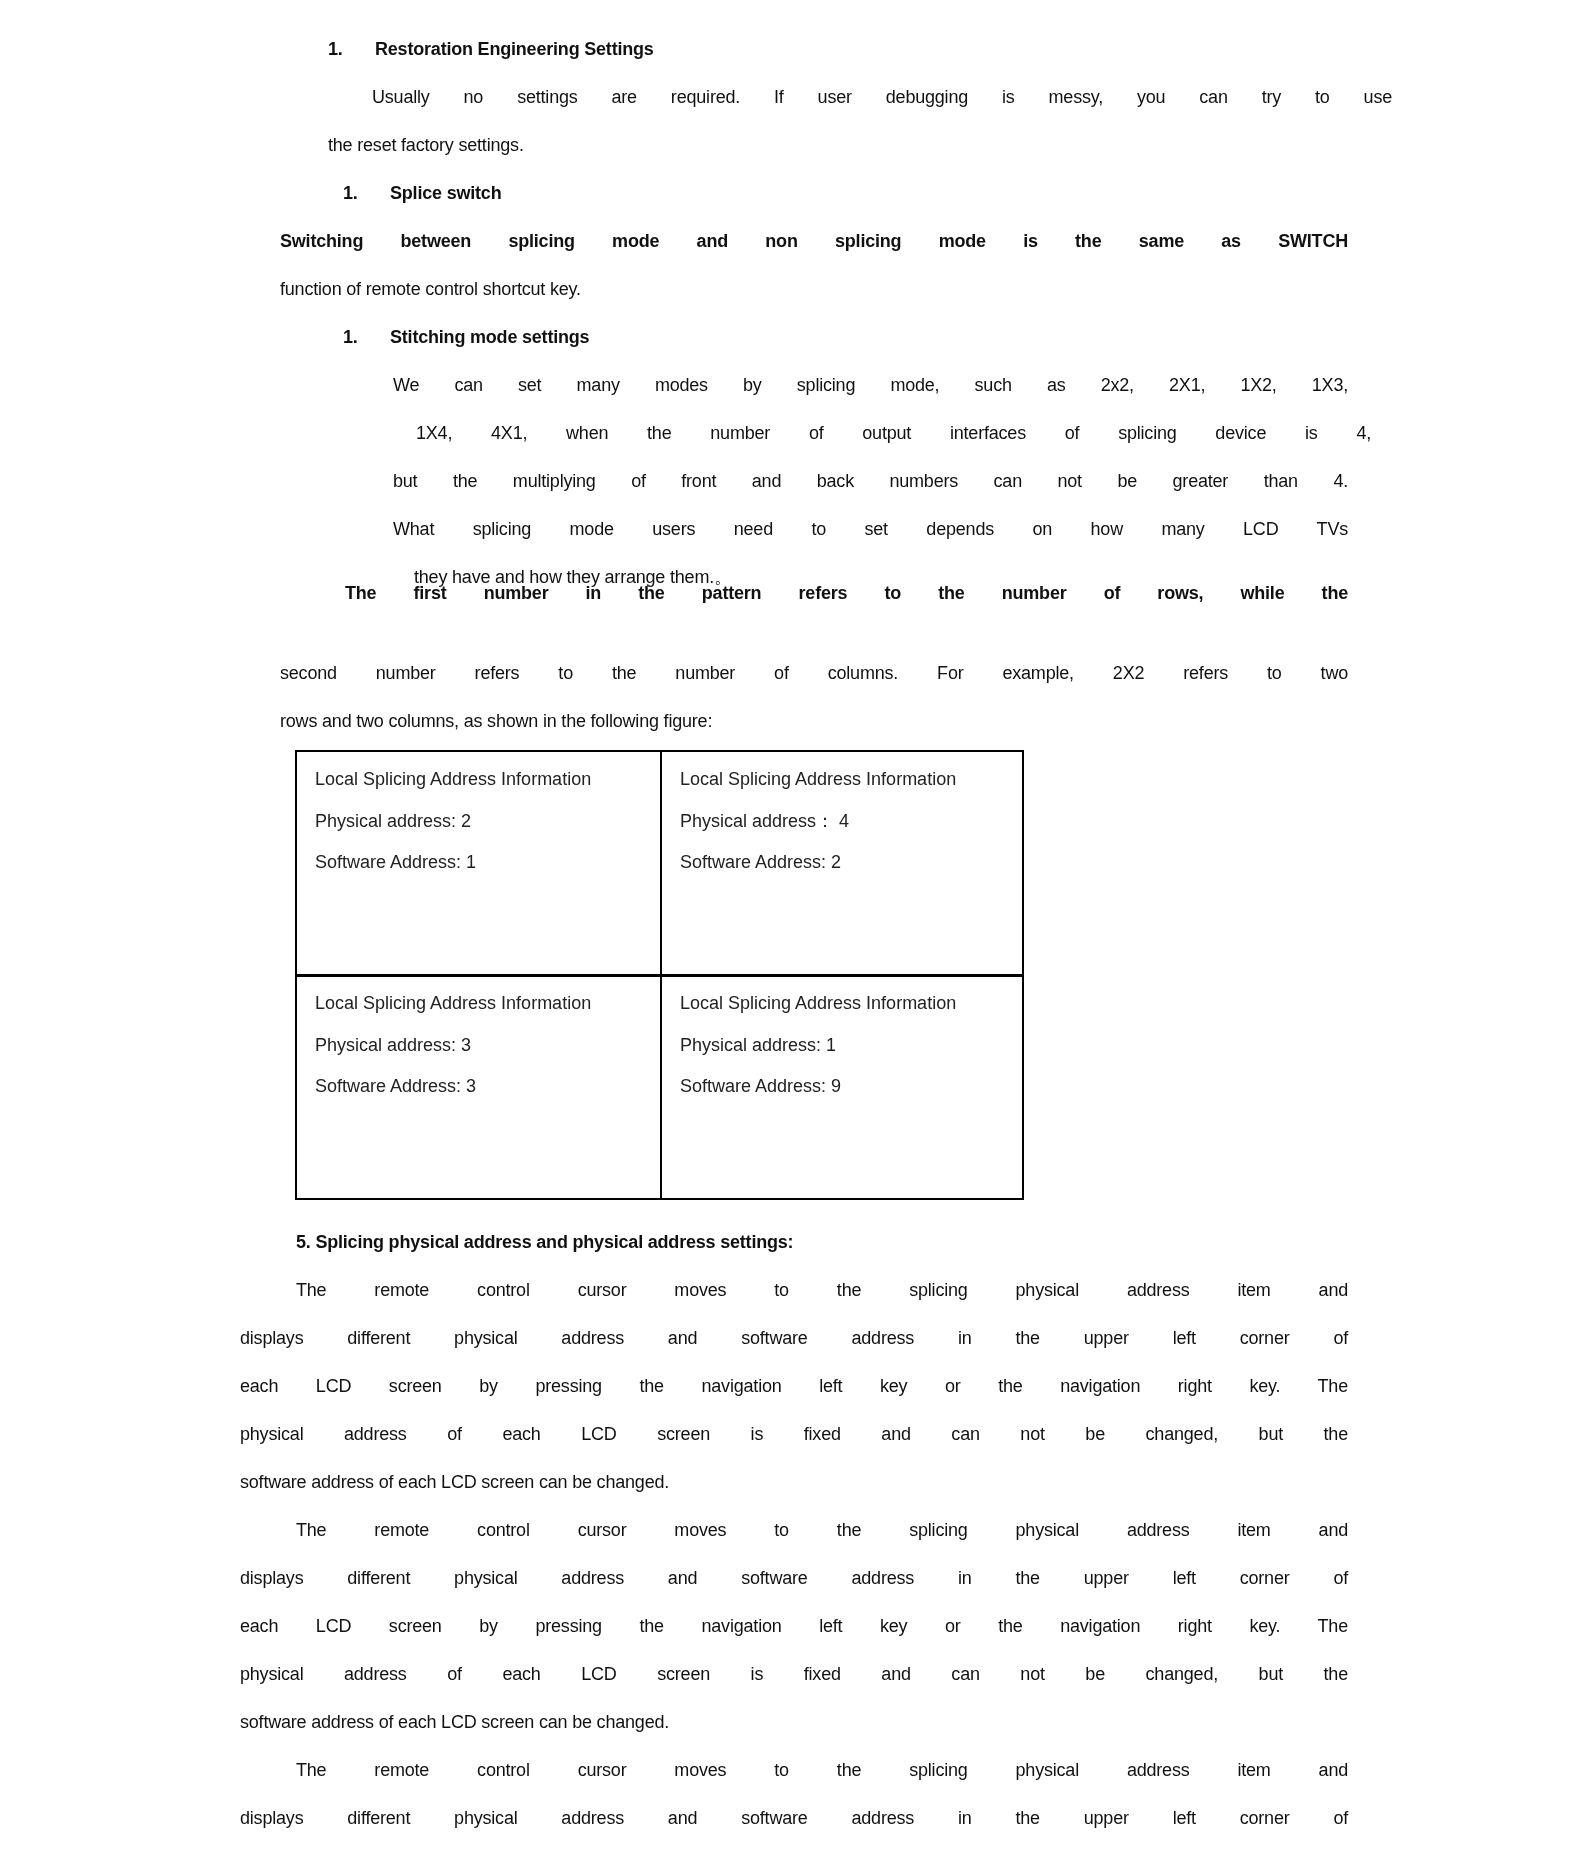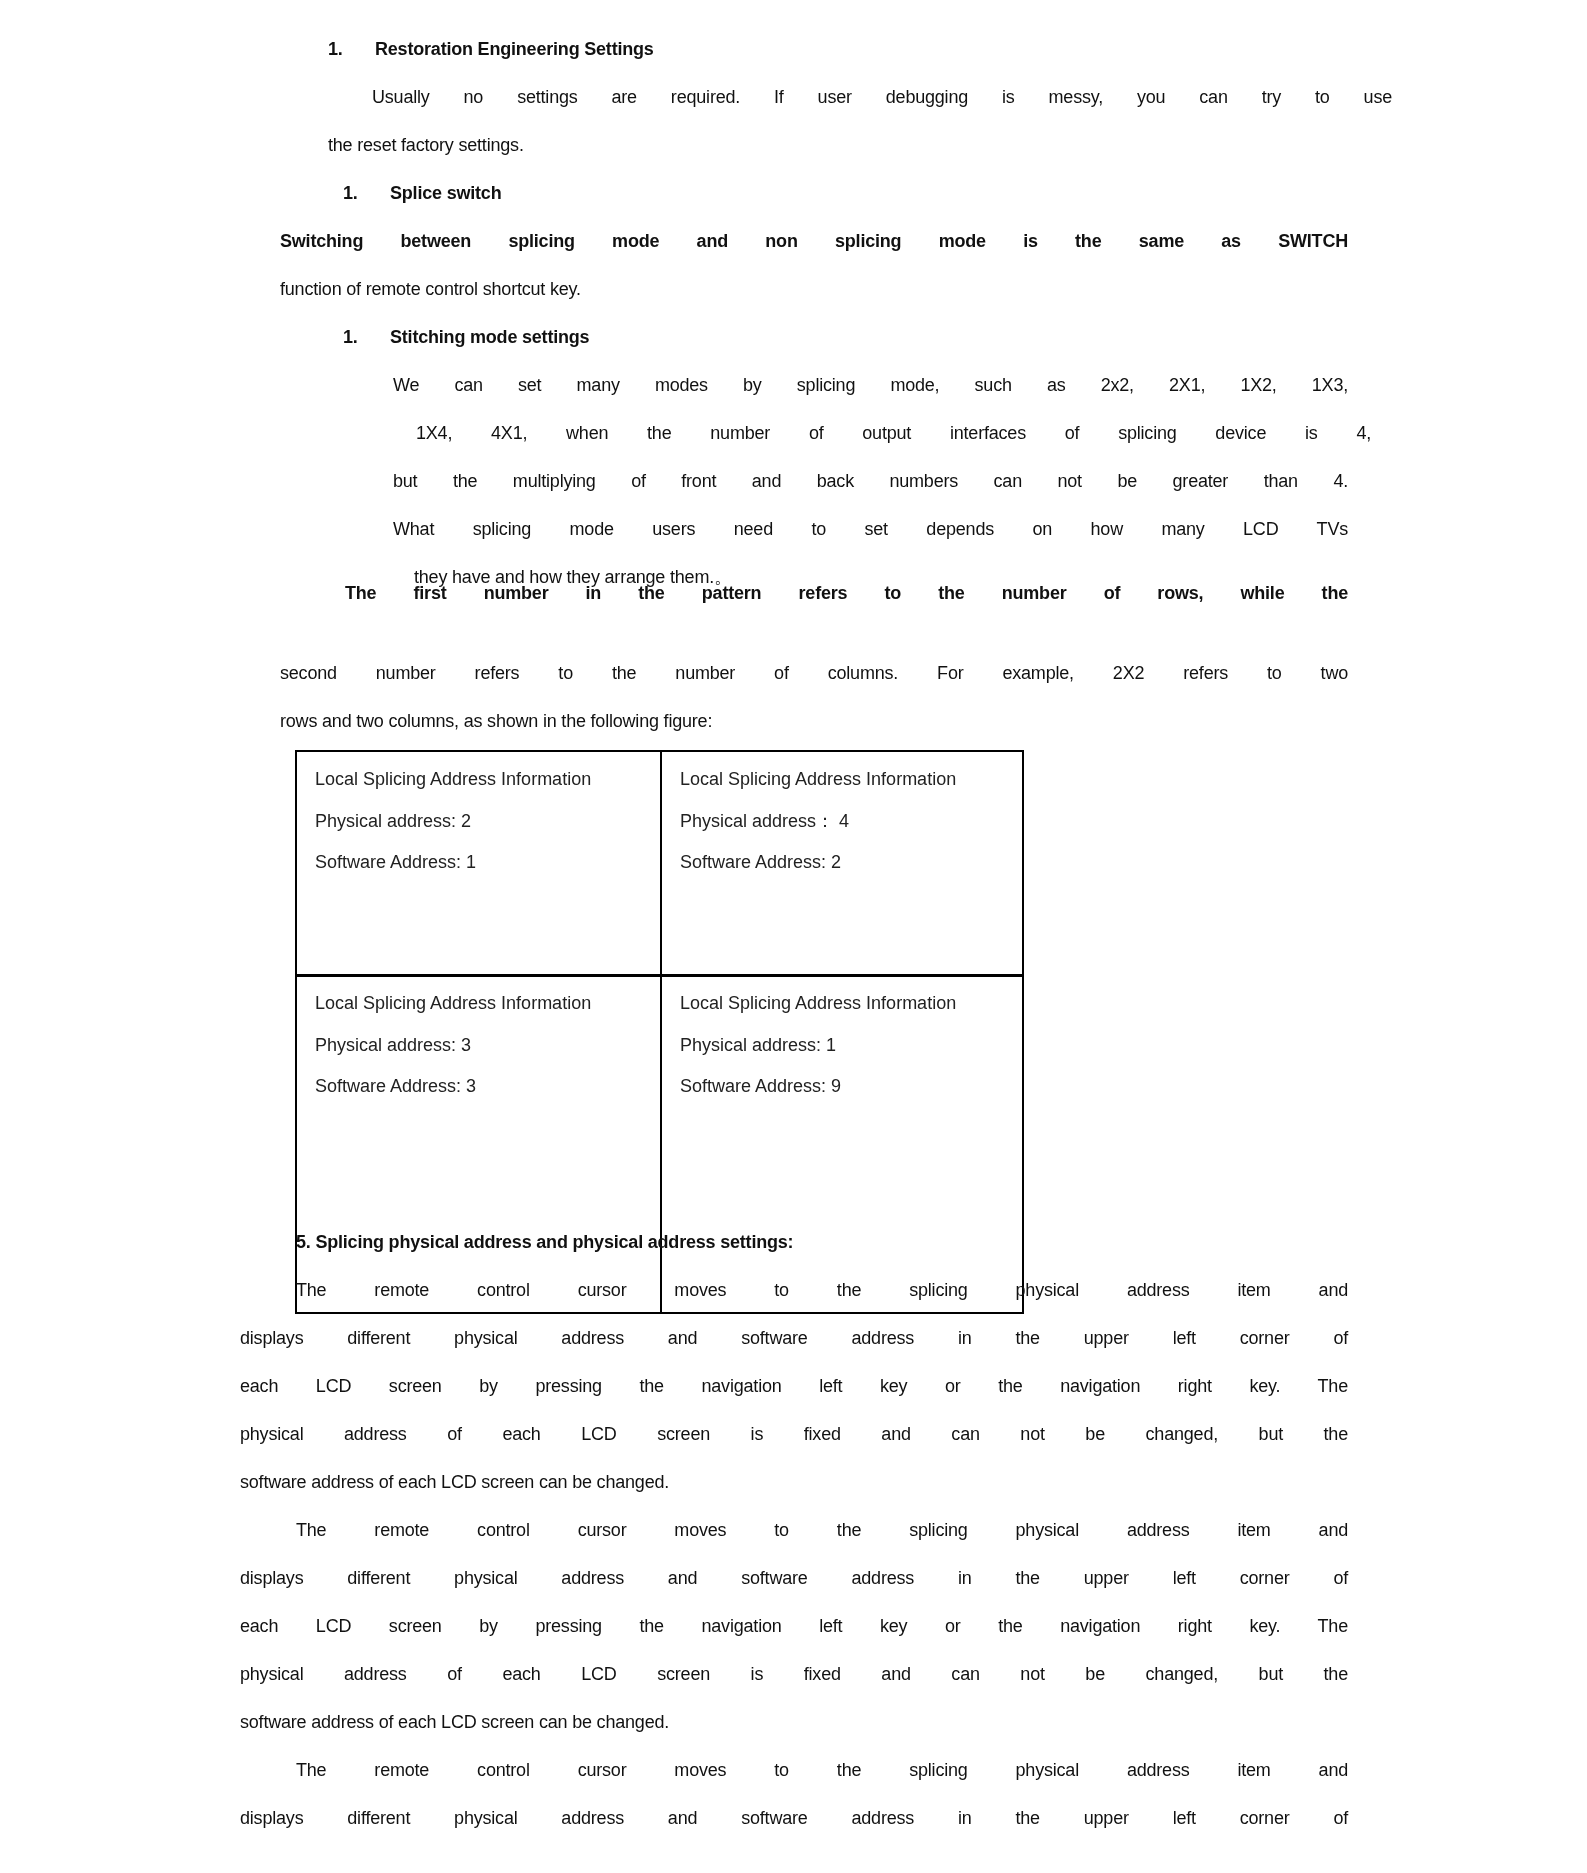--- a/index.html
+++ b/index.html
@@ -2,21 +2,21 @@
 <html><head>
 <meta charset="utf-8">
 <style>
   html, body { margin:0; padding:0; background:#ffffff; }
   body { width:1587px; height:1873px; position:relative; overflow:hidden;
          font-family:"Liberation Sans", sans-serif; color:#111; }
   .line { position:absolute; font-size:18px; line-height:48px; white-space:nowrap; letter-spacing:-0.2px; }
   .just { text-align:justify; text-align-last:justify; white-space:normal; }
   .bold { font-weight:bold; }
   .num { display:inline-block; width:47px; }
-  .grid { position:absolute; left:295px; top:750px; width:729px; height:564px;
+  .grid { position:absolute; left:295px; top:750px; width:729px; height:450px;
           border:2.5px solid #000; box-sizing:border-box; }
   .vdiv { position:absolute; left:363px; top:0; bottom:0; width:2px; background:#000; }
   .hdiv { position:absolute; top:222px; left:0; right:0; height:2.5px; background:#000; }
   .cell { position:absolute; font-size:18px; line-height:41.5px; color:#222; }
   .cell div { white-space:nowrap; }
 </style>
 </head>
 <body>
 
 <div class="line bold" style="left:328px; top:25px;">

